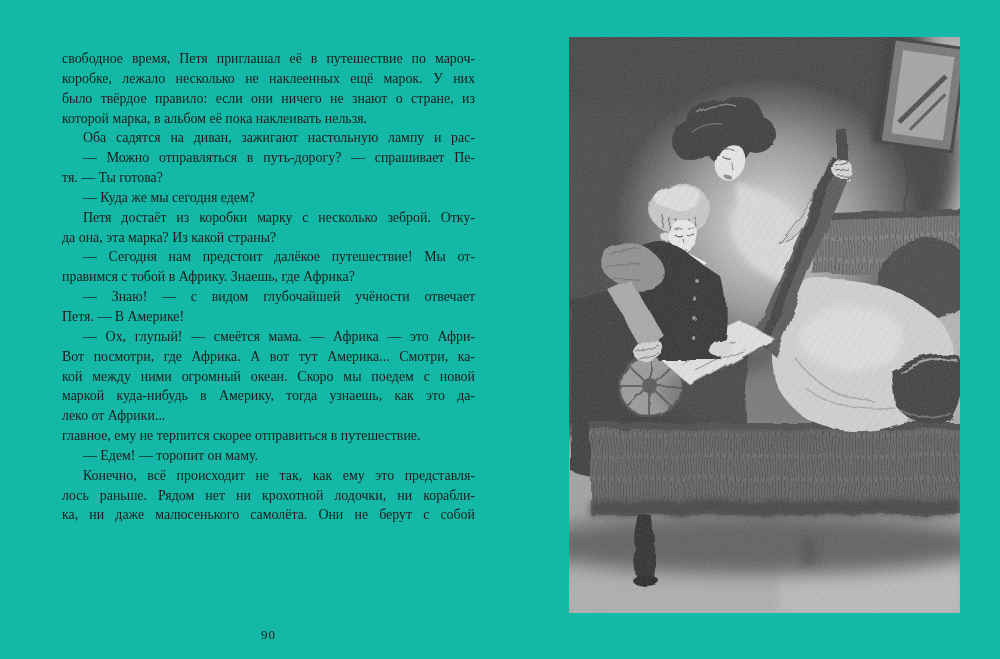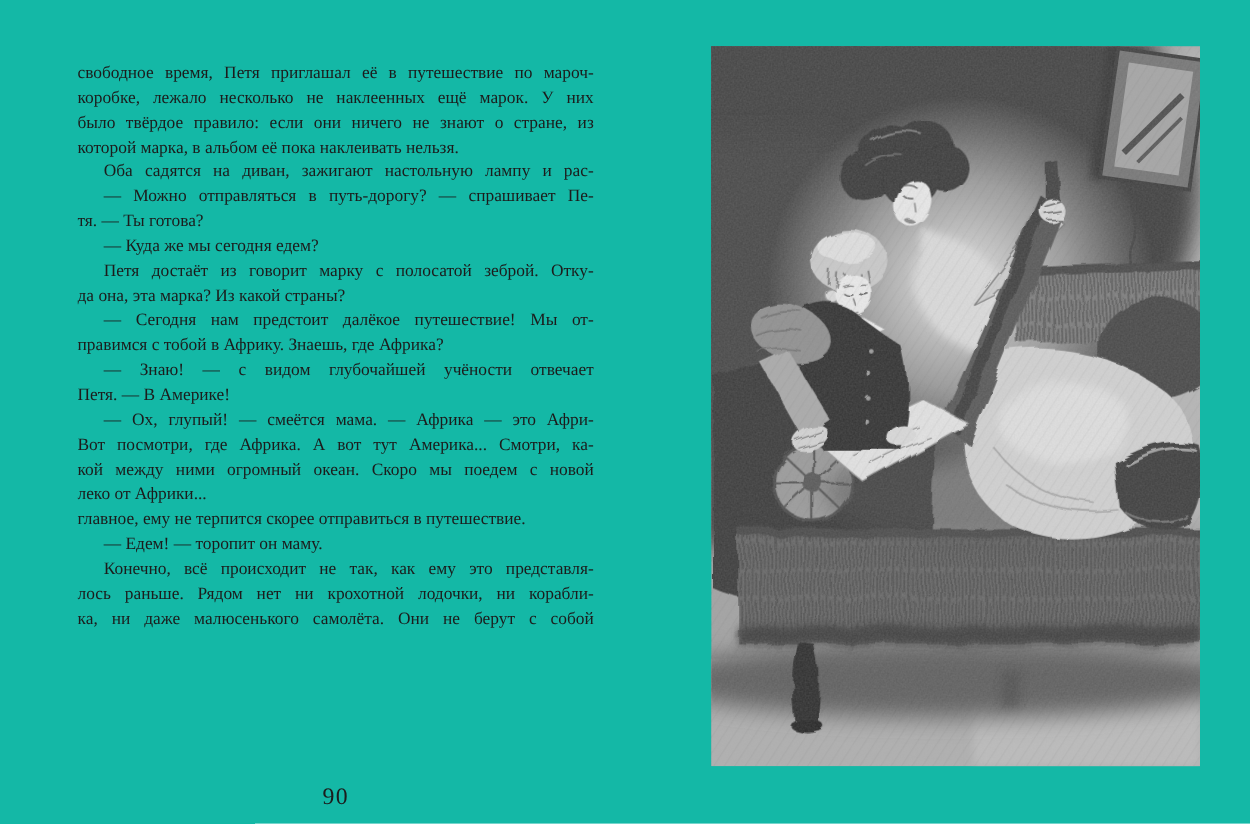--- a/index.html
+++ b/index.html
@@ -6,49 +6,50 @@
   .canvas{position:relative;width:1000px;height:659px;background:#14b8a6;overflow:hidden;
           font-family:Liberation Serif, serif;}
   
   .text-block{position:absolute;left:62px;top:49px;width:413px;color:#1c1c1c;
               font-size:13.9px;line-height:19.85px;font-weight:500;}
   .line{white-space:nowrap;overflow:hidden;text-align:justify;text-align-last:justify;
         width:413px;}
   .line.indent{text-indent:21px;}
   .line.end{text-align-last:left;}
   .page-number{position:absolute;left:62px;top:627px;width:413px;text-align:center;
-               color:#1c1c1c;font-size:19px;letter-spacing:1px;}
+               color:#1c1c1c;font-size:13px;letter-spacing:1px;}
   
   .illustration{position:absolute;left:569px;top:37px;width:391px;height:576px;}
   .illustration svg{display:block;width:100%;height:100%;}
 </style>
 </head>
 <body>
 
 <div class="canvas">
 
   <div class="text-block">
 
   <div class="line">свободное время, Петя приглашал её в путешествие по мароч-</div>
       <div class="line">коробке, лежало несколько не наклеенных ещё марок. У них</div>
       <div class="line">было твёрдое правило: если они ничего не знают о стране, из</div>
       <div class="line end">которой марка, в альбом её пока наклеивать нельзя.</div>
       <div class="line indent">Оба садятся на диван, зажигают настольную лампу и рас-</div>
       <div class="line indent">— Можно отправляться в путь-дорогу? — спрашивает Пе-</div>
       <div class="line end">тя. — Ты готова?</div>
       <div class="line indent end">— Куда же мы сегодня едем?</div>
-      <div class="line indent">Петя достаёт из говорит марку с полосатой зеброй. Отку-</div>
+      <div class="line indent">Петя достаёт из коробки марку с несколько зеброй. Отку-</div>
       <div class="line end">да она, эта марка? Из какой страны?</div>
       <div class="line indent">— Сегодня нам предстоит далёкое путешествие! Мы от-</div>
       <div class="line end">правимся с тобой в Африку. Знаешь, где Африка?</div>
       <div class="line indent">— Знаю! — с видом глубочайшей учёности отвечает</div>
       <div class="line end">Петя. — В Америке!</div>
       <div class="line indent">— Ох, глупый! — смеётся мама. — Африка — это Афри-</div>
       <div class="line">Вот посмотри, где Африка. А вот тут Америка... Смотри, ка-</div>
       <div class="line">кой между ними огромный океан. Скоро мы поедем с новой</div>
+      <div class="line">маркой куда-нибудь в Америку, тогда узнаешь, как это да-</div>
       <div class="line end">леко от Африки...</div>
       <div class="line end">главное, ему не терпится скорее отправиться в путешествие.</div>
       <div class="line indent end">— Едем! — торопит он маму.</div>
       <div class="line indent">Конечно, всё происходит не так, как ему это представля-</div>
       <div class="line">лось раньше. Рядом нет ни крохотной лодочки, ни корабли-</div>
       <div class="line">ка, ни даже малюсенького самолёта. Они не берут с собой</div>
     </div>
   <div class="page-number">90</div>
 
   <div class="illustration">

